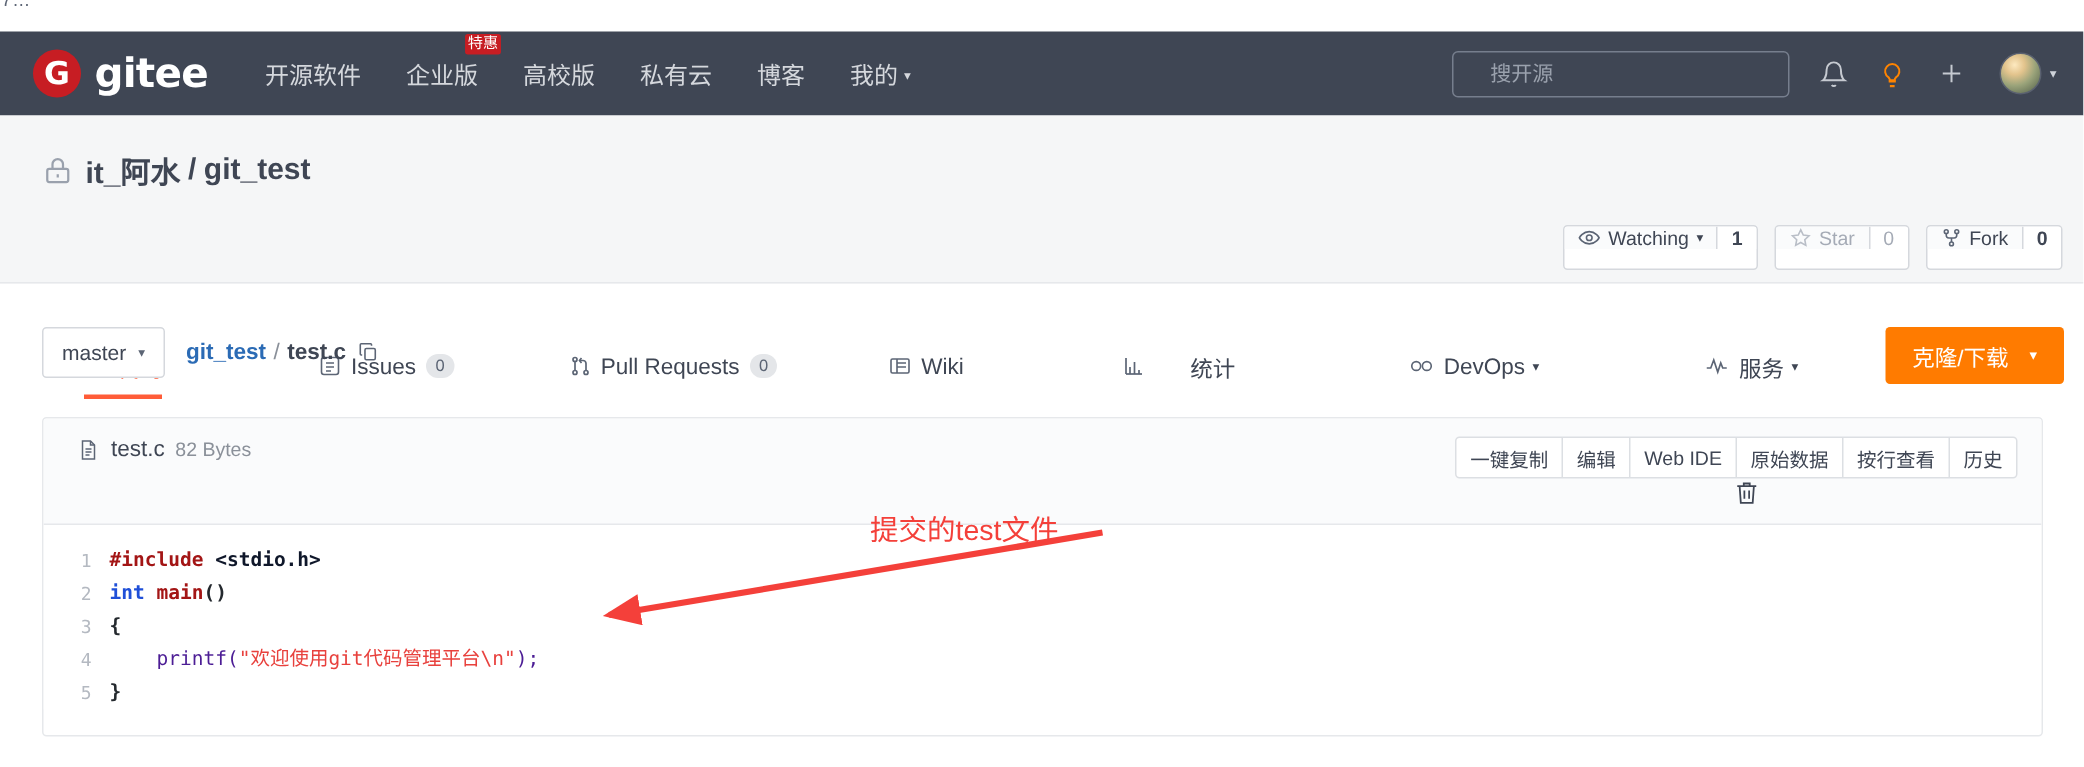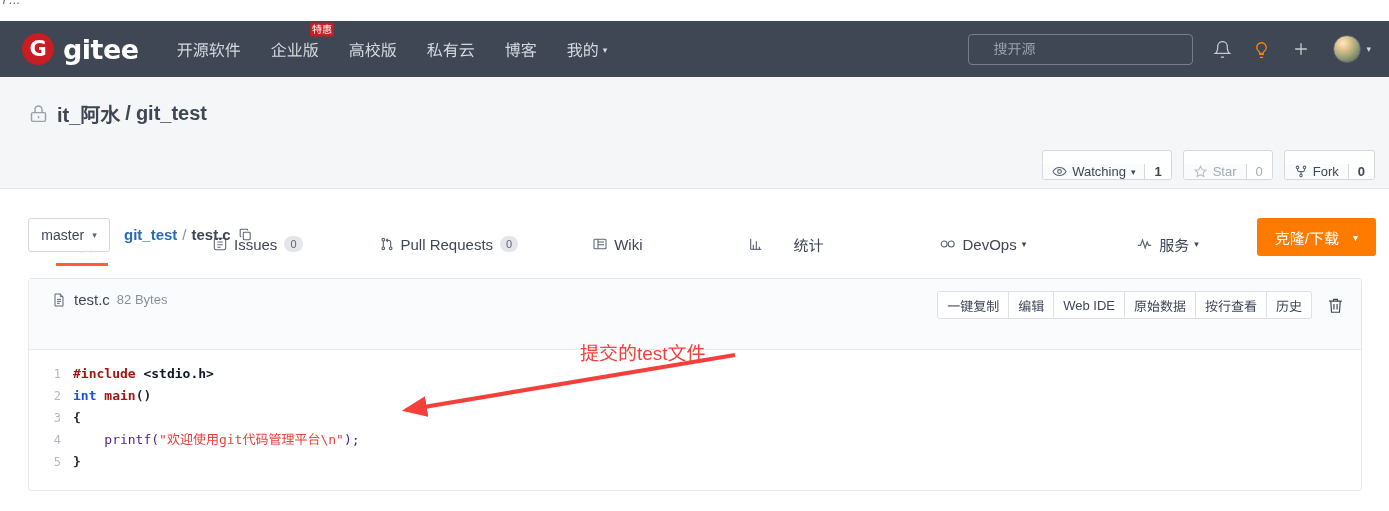--- a/index.html
+++ b/index.html
@@ -171,21 +171,21 @@
 
   .repo-actions {
     position: absolute;
     right: 14px; top: 103px;
     transform: translateY(-100%);
     display: flex;
     align-items: center;
   }
   .btn-group {
     display: flex;
-    align-items: flex-end;
+    align-items: flex-start;
     margin-left: 11px;
     height: 28px;
     border: 1px solid #d5d8dd;
     border-radius: 3px;
     overflow: hidden;
     background: #ffffff;
   }
   .btn-group .bg-main {
     display: flex;
     align-items: center;
@@ -345,20 +345,21 @@
     font-size: 13.5px;
     color: #8a9099;
   }
   .commit-row .author { color: #8a9099; }
   .commit-row .commit-msg { color: #3f4654; text-decoration: none; }
   .file-tools {
     position: absolute;
     right: 16px; top: 12px;
     display: flex;
     align-items: center;
+    flex-direction: column;
   }
   .tool-group {
     display: flex;
     height: 26px;
     border: 1px solid #dcdfe3;
     border-radius: 3px;
     overflow: hidden;
     background: #ffffff;
   }
   .tool-btn {

